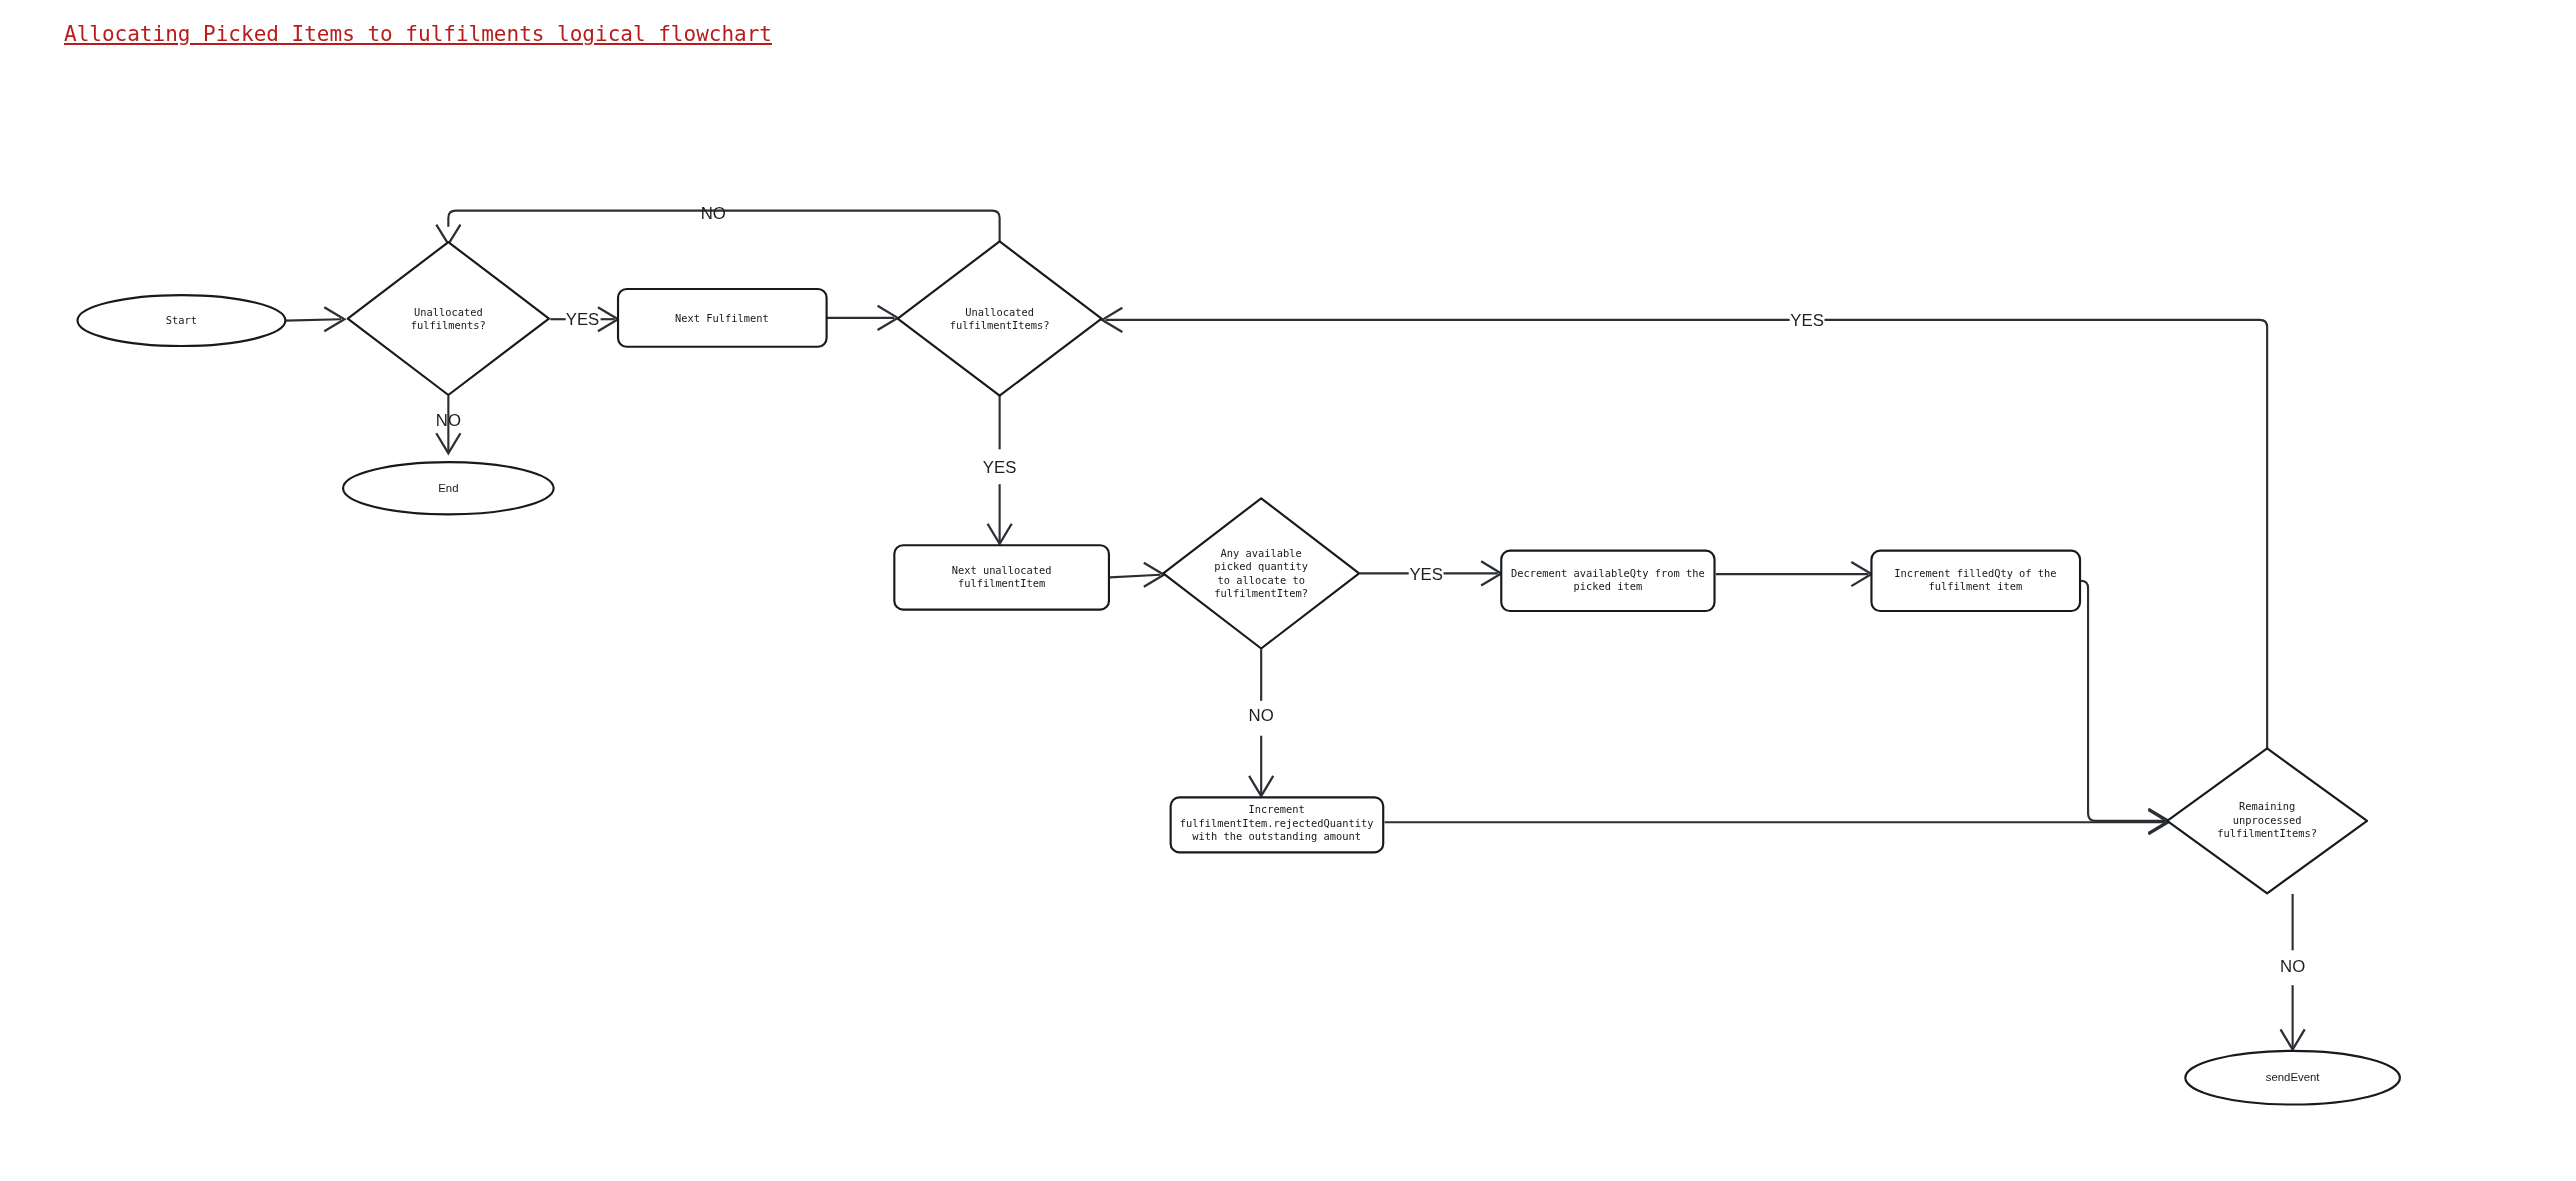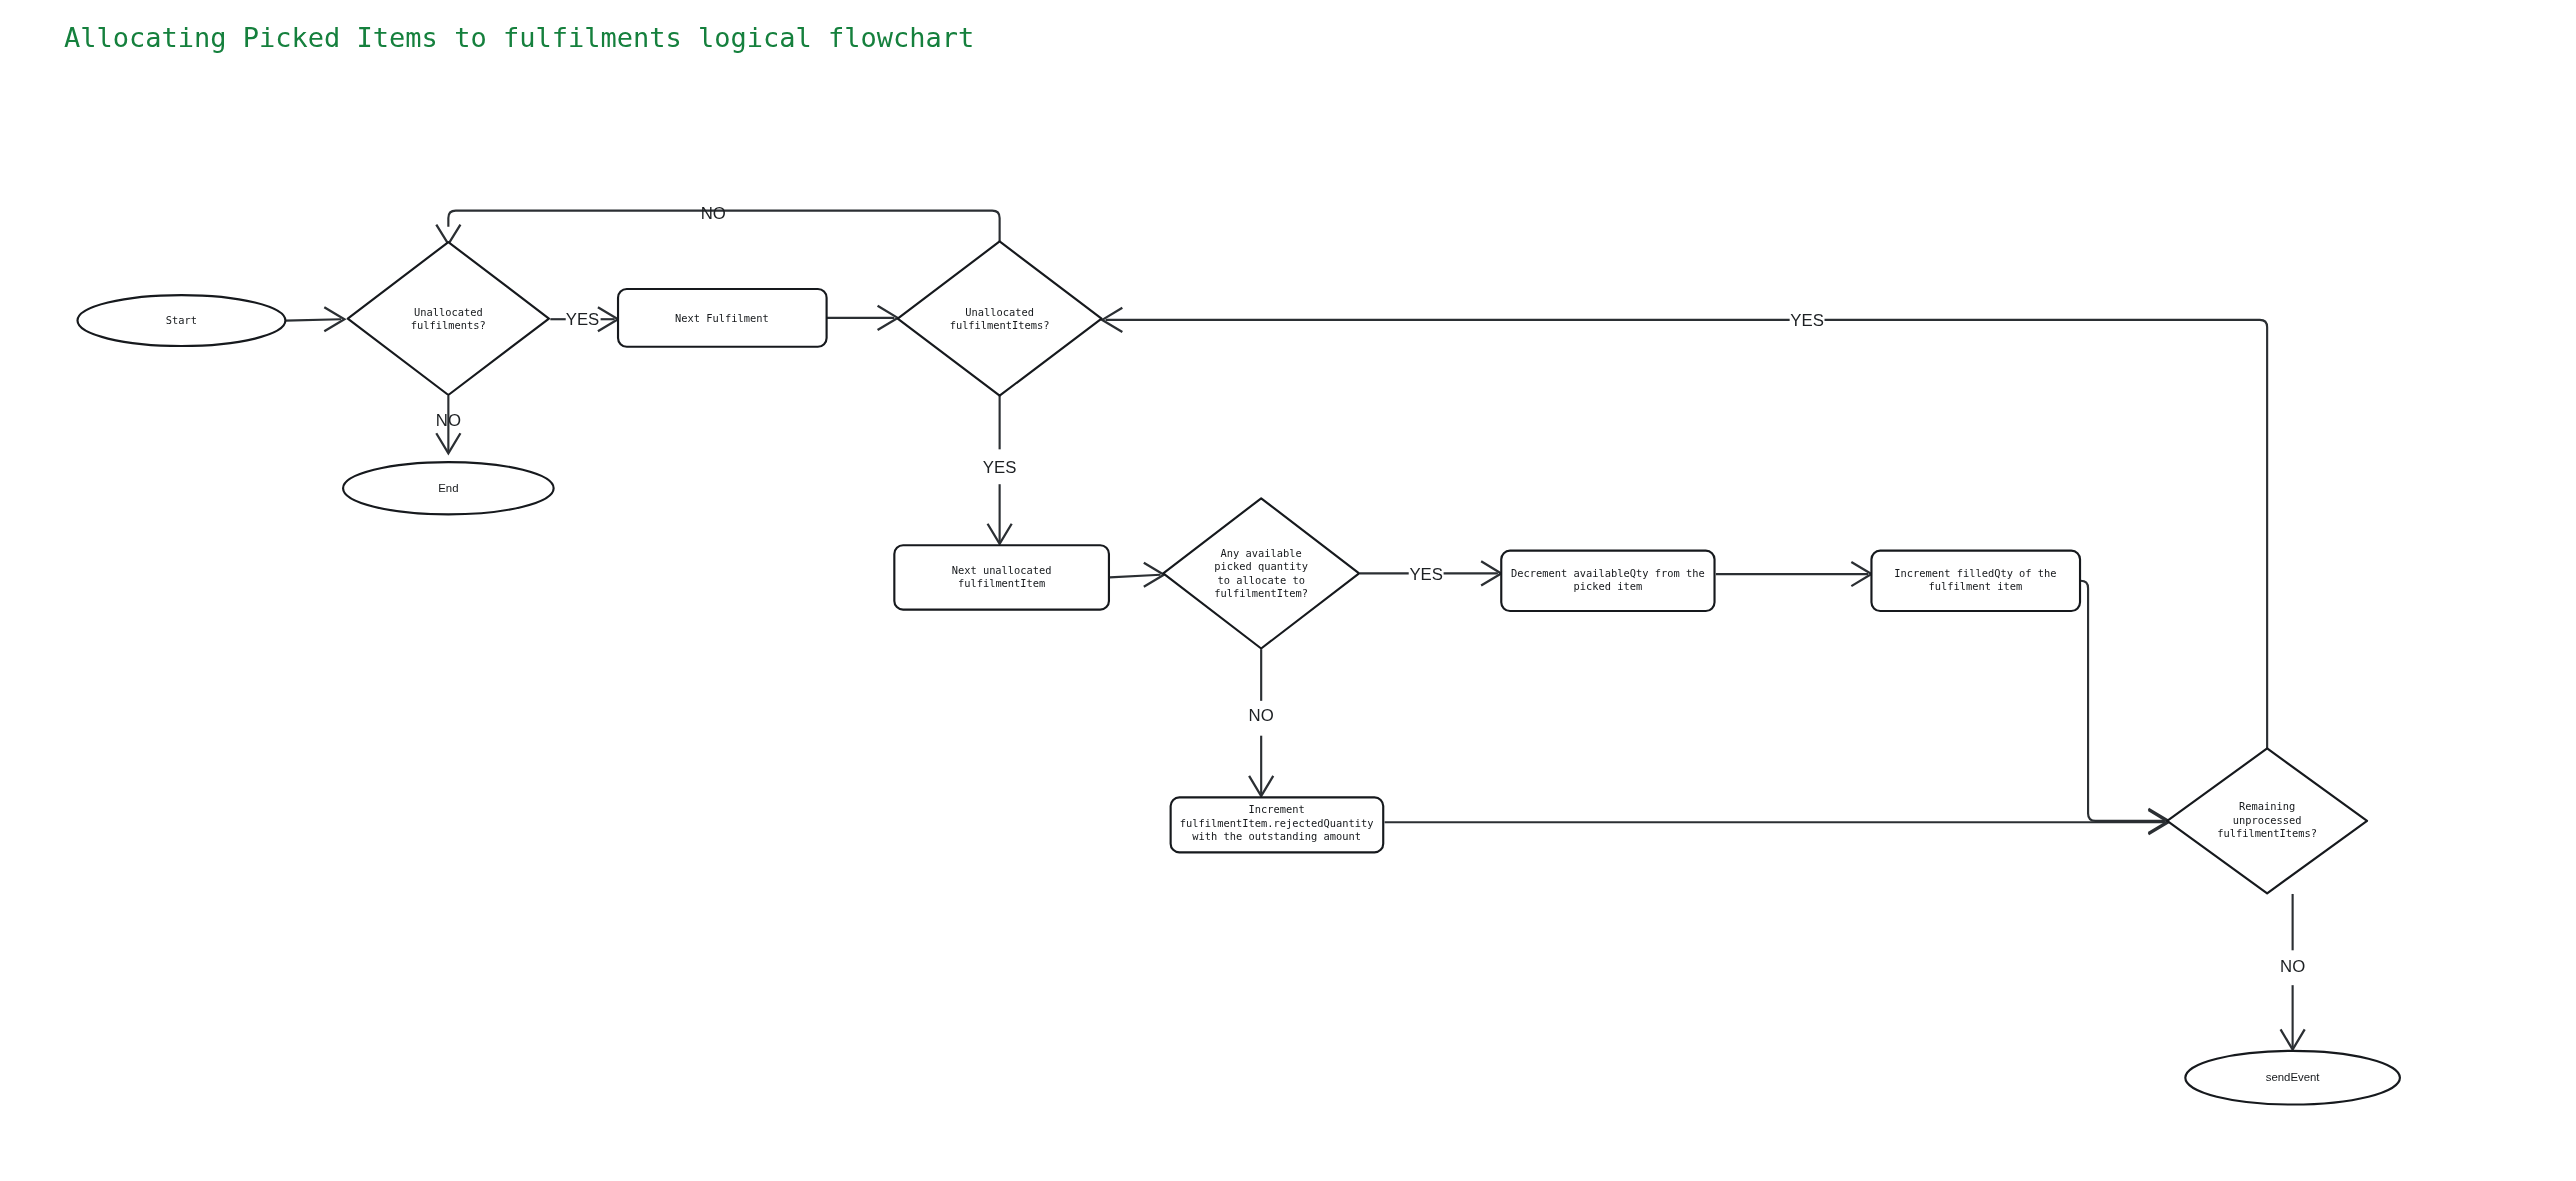--- a/index.html
+++ b/index.html
@@ -17,25 +17,26 @@
     position: relative;
     width: 2576px;
     height: 1181px;
     background: #ffffff;
   }
   #chart-title {
     position: absolute;
     left: 64px;
     top: 22px;
     font-family: "DejaVu Sans Mono", "Liberation Mono", monospace;
-    font-size: 27px;
+    font-size: 21px;
     font-weight: 400;
-    color: #15803d;
+    color: #b91c1c;
     letter-spacing: 0px;
     white-space: nowrap;
+    text-decoration: underline;
   }
   svg#flow {
     position: absolute;
     left: 0;
     top: 0;
     width: 2576px;
     height: 1181px;
     display: block;
   }
   .shape {

